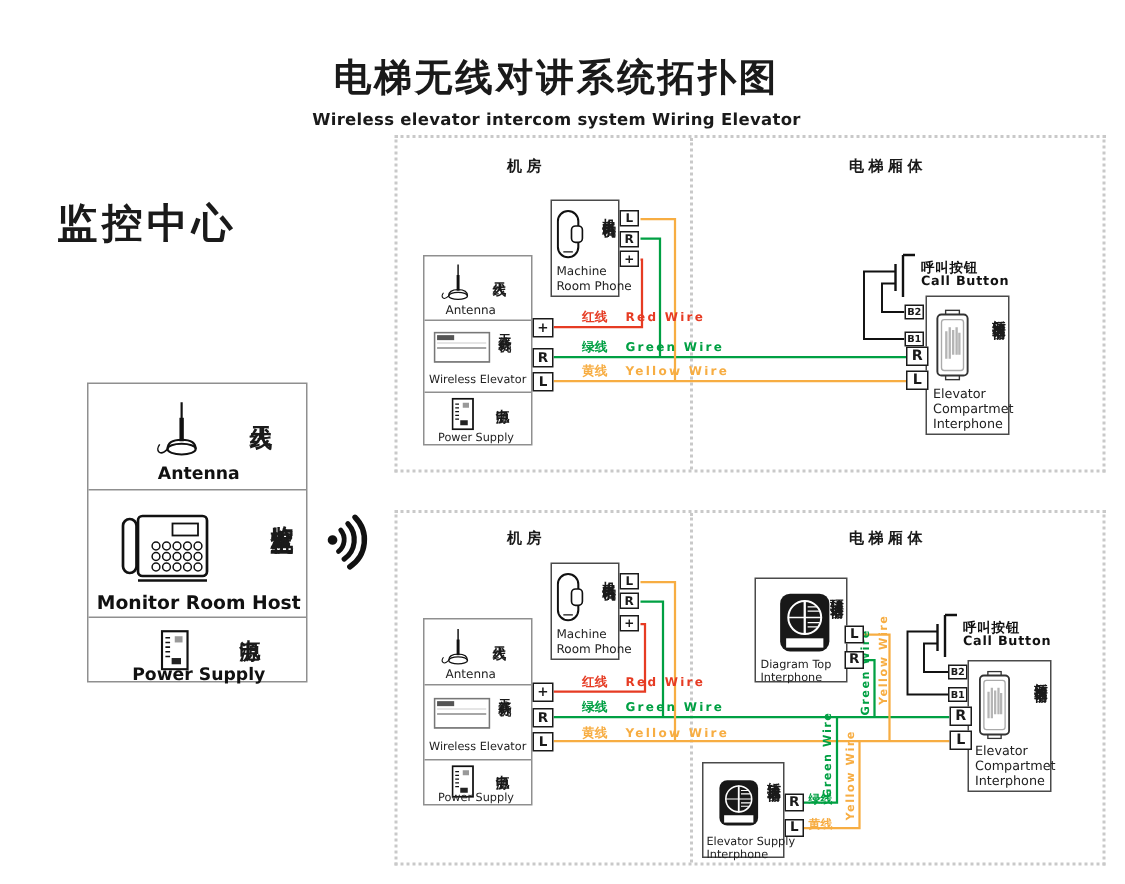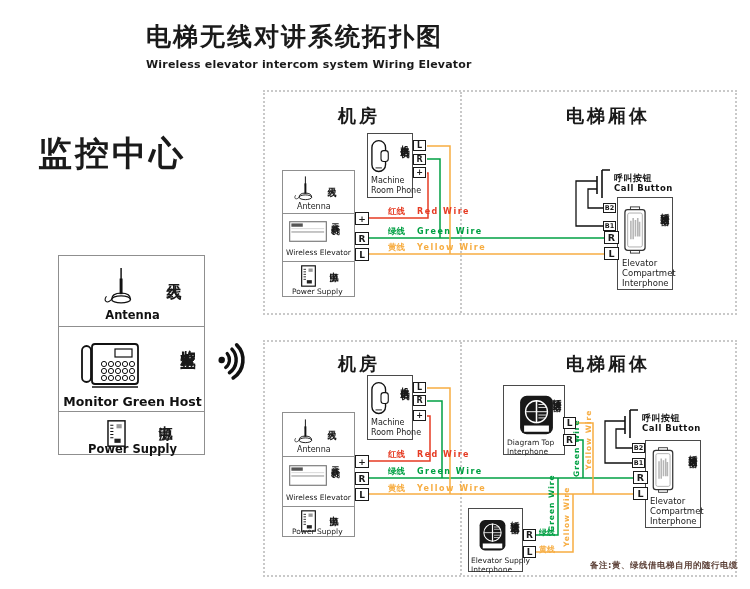--- a/index.html
+++ b/index.html
@@ -1,29 +1,29 @@
 <!DOCTYPE html>
 <html><head>
 <meta charset="utf-8">
 <style>
   html,body{margin:0;padding:0;background:#fff;}
   .canvas{position:relative;width:750px;height:589px;background:#fff;overflow:hidden;
           font-family:"DejaVu Sans","Liberation Sans",sans-serif;color:#1a1a1a;}
   *{box-sizing:border-box;}
   .abs{position:absolute;}
 
-  .header{position:absolute;left:146px;top:20px;width:450px;}
+  .header{position:absolute;left:146px;top:35px;width:450px;text-align:center;}
   .title-zh{font-size:25px;font-weight:900;letter-spacing:2px;}
   .title-en{font-size:11px;font-weight:700;letter-spacing:.2px;margin-top:5px;}
 
-  .big-heading{position:absolute;left:38px;top:131px;font-size:34px;font-weight:900;letter-spacing:3px;}
+  .big-heading{position:absolute;left:38px;top:131px;font-size:27px;font-weight:900;letter-spacing:3px;}
 
   .panel{position:absolute;border:2px dotted #c9c9c9;background:#fff;z-index:1;}
   .pdivider{position:absolute;top:0;bottom:0;border-left:2px dotted #c9c9c9;}
-  .seclabel{position:absolute;font-size:18px;font-weight:900;letter-spacing:3px;z-index:2;white-space:nowrap;}
+  .seclabel{position:absolute;font-size:10px;font-weight:900;letter-spacing:3px;z-index:2;white-space:nowrap;}
 
   .devbox{position:absolute;background:#fff;border:1.2px solid #4a4a4a;z-index:4;}
   .graybox{border:1.3px solid #8f8f8f;}
   .vtext{position:absolute;writing-mode:vertical-rl;text-orientation:upright;font-weight:700;
          line-height:1.05;letter-spacing:1px;color:#1a1a1a;}
   .enlbl{position:absolute;font-size:8px;line-height:1.15;white-space:nowrap;color:#222;}
   .icon{position:absolute;}
 
   .term{position:absolute;background:#fff;border:1.1px solid #1a1a1a;text-align:center;
         font-weight:700;z-index:6;font-family:"DejaVu Sans",sans-serif;}
@@ -140,21 +140,21 @@
     <svg class="icon" style="left:44px;top:10px" width="32" height="48" viewBox="0 0 30 46">
         <use href="#sym-antenna"></use>
       </svg>
     <div class="vtext mzh" style="right:22px;top:16px;height:36px">天线</div>
     <div class="men" style="left:0;top:52px;width:147px;font-size:11.5px">Antenna</div>
 
     <svg class="icon" style="left:20px;top:84px" width="64" height="50" viewBox="0 0 64 50">
         <use href="#sym-deskphone"></use>
       </svg>
     <div class="vtext mzh" style="right:8px;top:82px;height:50px">监控室主机</div>
-    <div class="men" style="left:0;top:138px;width:147px;font-size:12.5px">Monitor Green Host</div>
+    <div class="men" style="left:0;top:138px;width:147px;font-size:12.5px">Monitor Room Host</div>
 
     <svg class="icon" style="left:48px;top:164px" width="19" height="27" viewBox="0 0 18 26">
         <use href="#sym-power"></use>
       </svg>
     <div class="vtext mzh" style="right:30px;top:159px;height:34px;font-size:14px">电源</div>
     <div class="men" style="left:0;top:186px;width:147px;font-size:11.5px">Power Supply</div>
   </div>
 
   <svg class="icon" style="left:216px;top:338px;z-index:3" width="38" height="44" viewBox="0 0 40 44">
       <use href="#sym-soundwaves"></use>
@@ -337,15 +337,14 @@
       </svg>
     <div class="vtext" style="right:3px;top:5px;height:50px;font-size:9px">轿底通话器</div>
     <div class="enlbl" style="left:2px;top:48px;font-size:7.5px">Elevator Supply</div>
     <div class="enlbl" style="left:2px;top:57px;font-size:7.5px">Interphone</div>
   </div>
   <div class="term t12" style="left:523px;top:529px">R</div>
   <div class="term t12" style="left:523px;top:546px">L</div>
   <div class="slabel green" style="left:539px;top:527px">绿线</div>
   <div class="slabel yellow" style="left:539px;top:544px">黄线</div>
 
-  <div class="note" style="color: rgb(92, 64, 55);">备注:黄、绿线借电梯自用的随行电缆</div>
 
 </div>
 
 </body></html>

